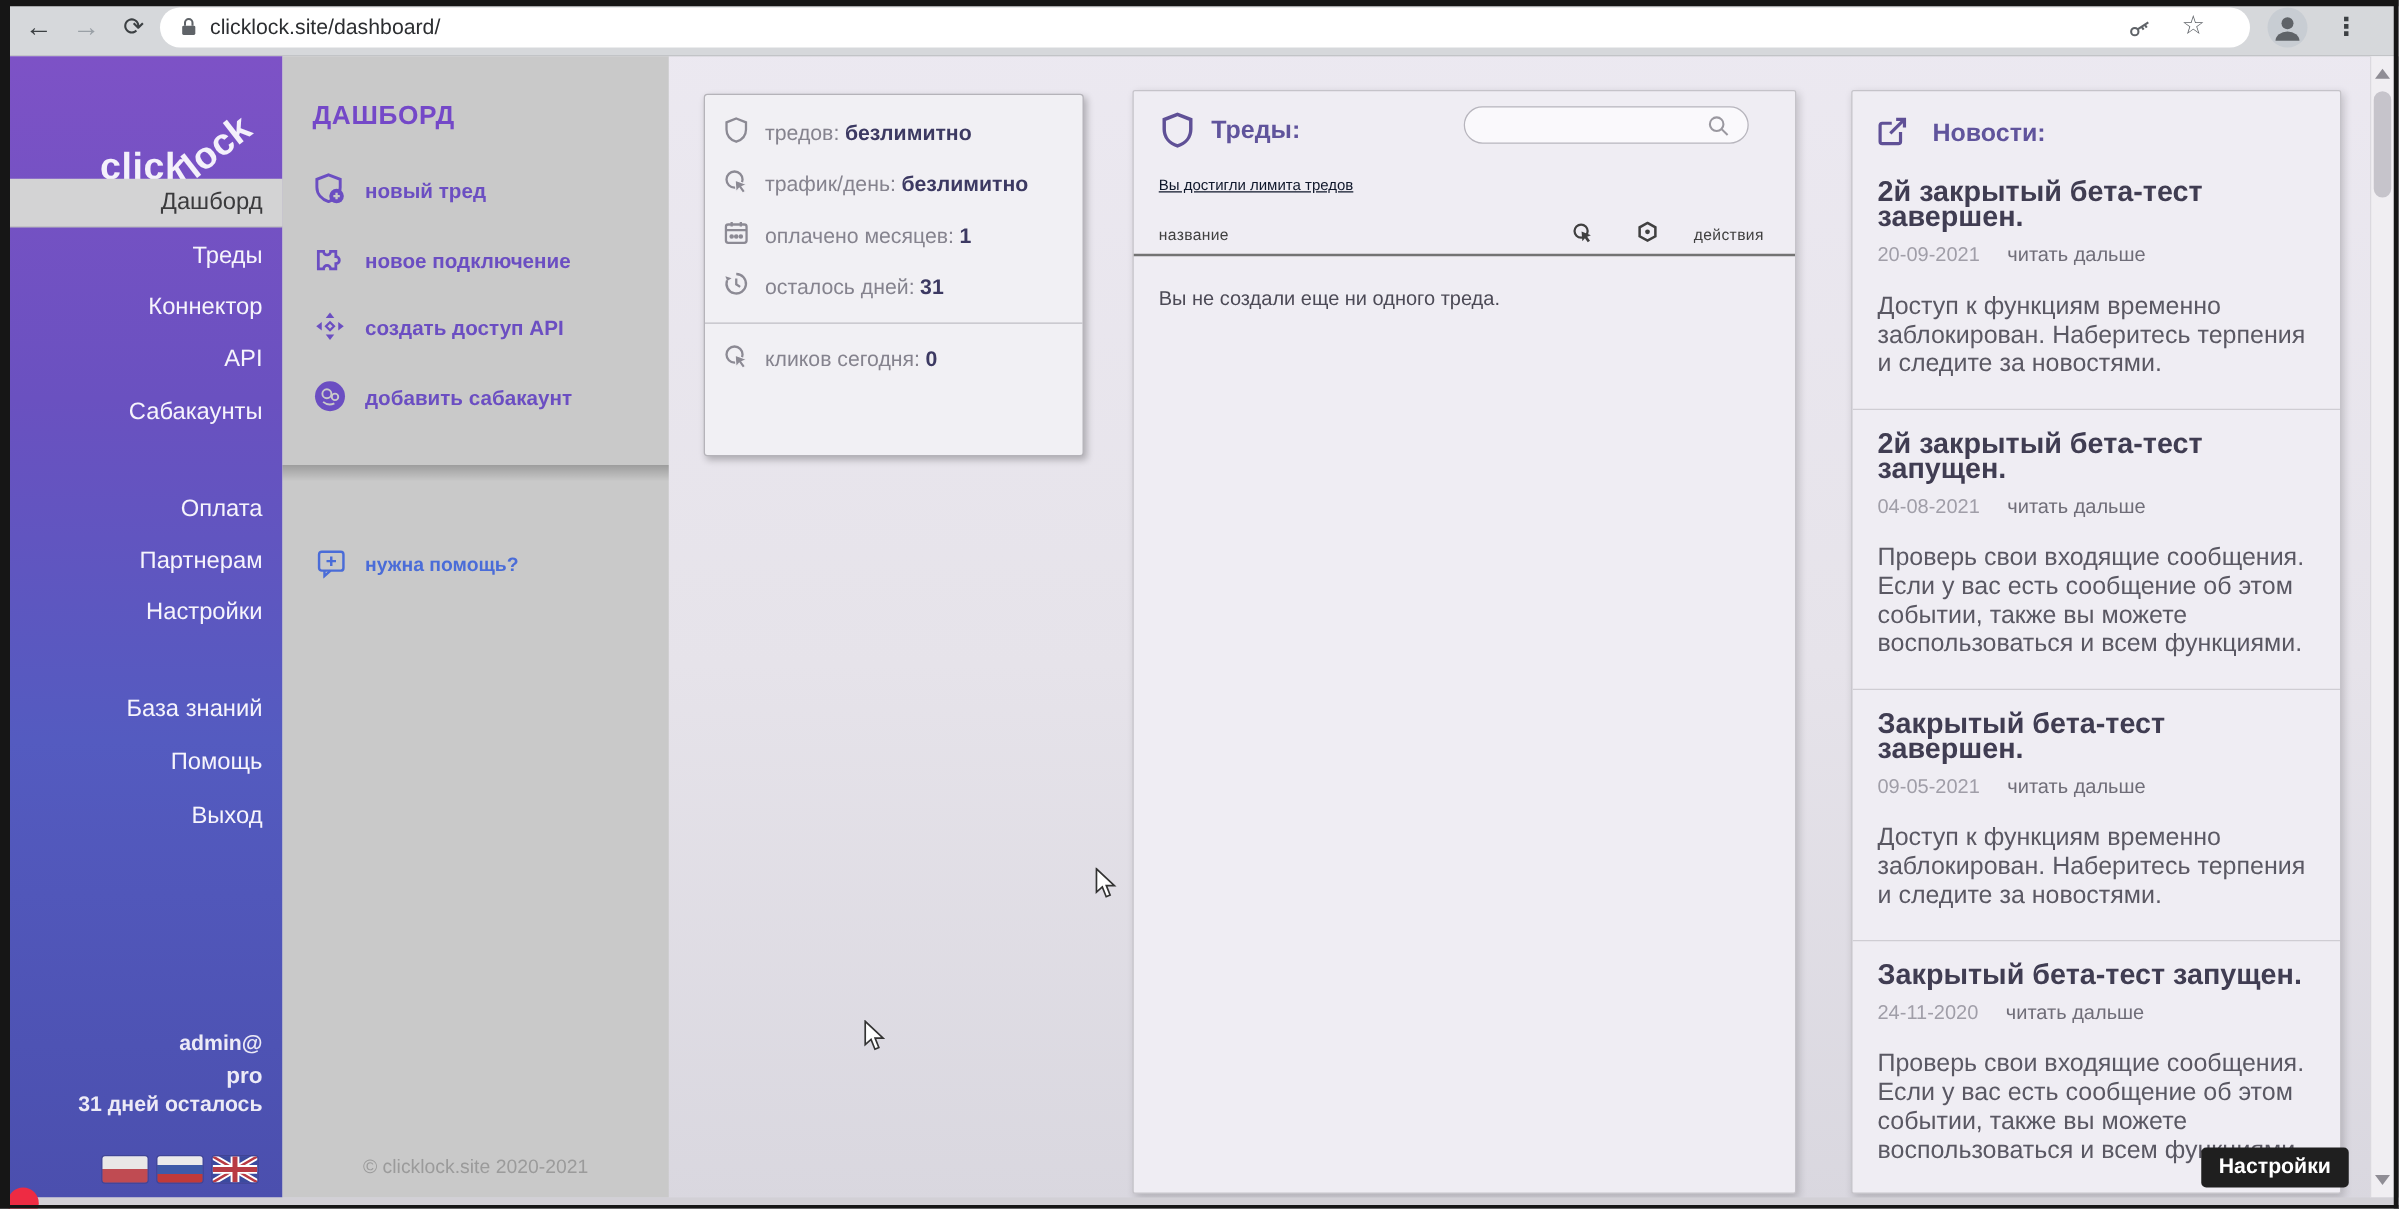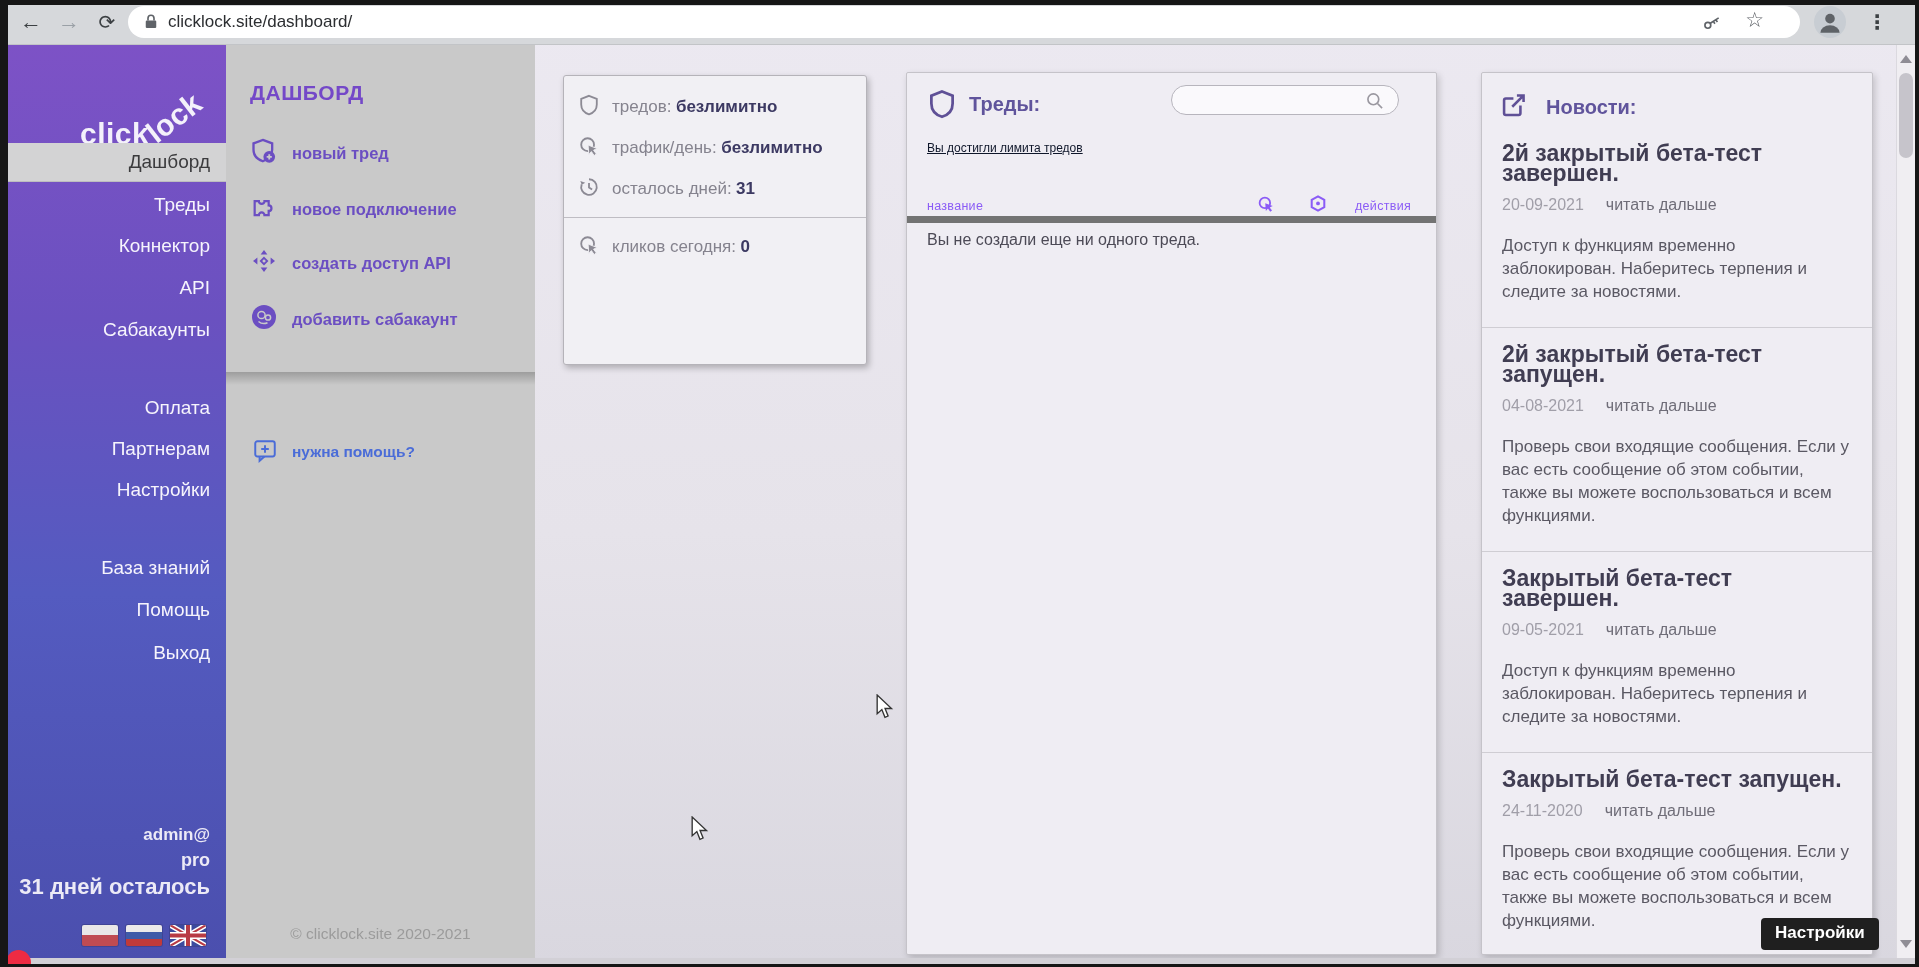--- a/index.html
+++ b/index.html
@@ -59,33 +59,33 @@
   .panel{position:absolute;top:72px;background:#efedf3;border:1px solid #c5c3c9;border-radius:2px;
          box-shadow:2px 3px 7px rgba(0,0,0,.18);}
   .panel-title{font-size:20px;font-weight:bold;color:#60549c;}
   .purple-ic{color:#5f5096;}
 
   
   .threads{left:906px;width:531px;height:883px;}
   .t-search{position:absolute;left:264px;top:12px;width:228px;height:30px;background:#faf9fc;border:1px solid #b7b5bd;
             border-radius:15px;padding:0 34px 0 14px;font-size:15px;color:#444;outline:none;}
   .t-limit{position:absolute;left:20px;top:68px;font-size:12px;color:#0f172a;text-decoration:underline;}
-  .t-cols{position:absolute;left:0;top:100px;width:100%;height:32px;border-bottom:7px solid #737373;color:#8b5cf6;margin-top:18px;}
+  .t-cols{position:absolute;left:0;top:100px;width:100%;height:32px;border-bottom:2px solid #737373;color:#404040;}
   .t-colname{position:absolute;font-size:12.5px;letter-spacing:.3px;}
   .t-empty{position:absolute;left:20px;top:158px;font-size:16px;color:#4c4a56;}
 
   
   .news{left:1481px;width:392px;height:883px;overflow:hidden;}
   .news-head{height:54px;display:flex;align-items:center;gap:18px;padding:14px 18px 0;}
   .news-item{padding:16px 20px 24px;border-bottom:1px solid #cfcdd3;}
   .news-item .ti{font-size:23px;line-height:20px;font-weight:bold;color:#403d52;}
   .news-meta{margin-top:12px;font-size:16px;line-height:19px;}
   .news-date{color:#a09ea8;}
   .read-more{color:#6f6d78;margin-left:22px;cursor:pointer;}
-  .news-body{margin-top:20px;font-size:17px;line-height:23px;color:#5a5863;}
+  .news-body{margin-top:20px;font-size:20px;line-height:23px;color:#5a5863;}
 
   
   .vscroll{position:absolute;right:4px;top:45px;width:19px;height:913px;background:#f0eef2;border-left:1px solid #dbd9df;}
   .tri-up{width:0;height:0;border-left:6px solid transparent;border-right:6px solid transparent;border-bottom:8px solid #8f8d95;position:absolute;left:3px;top:10px;}
   .tri-dn{width:0;height:0;border-left:6px solid transparent;border-right:6px solid transparent;border-top:8px solid #8f8d95;position:absolute;left:3px;bottom:10px;}
   .vthumb{position:absolute;left:2px;top:28px;width:14px;height:85px;background:#c6c4cb;border-radius:7px;}
   .hstrip{position:absolute;left:0;top:958px;width:1919px;height:9px;background:#d2d0d6;z-index:40;}
   .reddot{position:absolute;left:6px;top:950px;width:25px;height:25px;border-radius:50%;background:#ee2b43;z-index:55;}
   .tooltip{position:absolute;left:1761px;top:918px;background:#1f1f1f;color:#fff;font-size:17px;font-weight:bold;
            padding:5px 14px 7px;border-radius:4px;z-index:50;}
@@ -137,21 +137,21 @@
     <div class="nav-item" style="top:271px">Сабакаунты</div>
     <div class="nav-item" style="top:349px">Оплата</div>
     <div class="nav-item" style="top:390px">Партнерам</div>
     <div class="nav-item" style="top:431px">Настройки</div>
     <div class="nav-item" style="top:509px">База знаний</div>
     <div class="nav-item" style="top:551px">Помощь</div>
     <div class="nav-item" style="top:594px">Выход</div>
 
     <div class="side-user" style="top:780px;font-size:17px">admin@</div>
     <div class="side-user" style="top:805px;font-size:18px">pro</div>
-    <div class="side-user" style="top:829px;font-size:22px">31 дней осталось</div>
+    <div class="side-user" style="top:829px;font-size:17px">31 дней осталось</div>
 
     <div class="flags">
       <div class="flag" style="background:linear-gradient(180deg,#e9e7e7 50%,#c04b52 50%)"></div>
       <div class="flag" style="background:linear-gradient(180deg,#eceaea 33%,#3f5aa8 33%,#3f5aa8 66%,#c03a3a 66%)"></div>
       <div class="flag">
         <svg width="36" height="21" viewBox="0 0 36 21">
             <rect width="36" height="21" fill="#3b4a9e"></rect>
             <path d="M0 0 L36 21 M36 0 L0 21" stroke="#fff" stroke-width="5"></path>
             <path d="M0 0 L36 21 M36 0 L0 21" stroke="#b83a44" stroke-width="2"></path>
             <path d="M18 0 V21 M0 10.5 H36" stroke="#fff" stroke-width="7"></path>
@@ -231,20 +231,33 @@
       </div>
       <div class="stat-row">
         <span class="gray-ic">
           <svg width="22" height="22" viewBox="0 0 24 24">
               <circle cx="10.5" cy="10.5" r="7" fill="none" stroke="currentColor" stroke-width="2"></circle>
               <path d="M11 11 l10 3.8 -4 1.7 3 4.2 -2.4 1.7 -3 -4.3 -2.8 3.2 Z" fill="currentColor" stroke="#f1f0f4" stroke-width="1"></path>
             </svg>
         </span>
         <span><span class="stat-label">трафик/день:</span>
         <span class="stat-val">безлимитно</span></span>
+      </div>
+      <div class="stat-row">
+        <span class="gray-ic">
+          <svg width="22" height="22" viewBox="0 0 24 24" fill="none" stroke="currentColor" stroke-width="2">
+              <rect x="3" y="5" width="18" height="16" rx="2"></rect>
+              <path d="M3 10 h18 M8 2.8 v4 M16 2.8 v4"></path>
+              <circle cx="8" cy="15.5" r="1" fill="currentColor"></circle>
+              <circle cx="12" cy="15.5" r="1" fill="currentColor"></circle>
+              <circle cx="16" cy="15.5" r="1" fill="currentColor"></circle>
+            </svg>
+        </span>
+        <span><span class="stat-label">оплачено месяцев:</span>
+        <span class="stat-val">1</span></span>
       </div>
       <div class="stat-row">
         <span class="gray-ic">
           <svg width="22" height="22" viewBox="0 0 24 24" fill="none" stroke="currentColor" stroke-width="2">
               <path d="M12 3.5 a8.5 8.5 0 1 1 -8 5.6"></path>
               <path d="M2.5 5.5 l1.6 4 3.8 -2.2" fill="currentColor" stroke="none"></path>
               <path d="M12 7.5 v5 l3.4 2.2"></path>
             </svg>
         </span>
         <span><span class="stat-label">осталось дней:</span>

